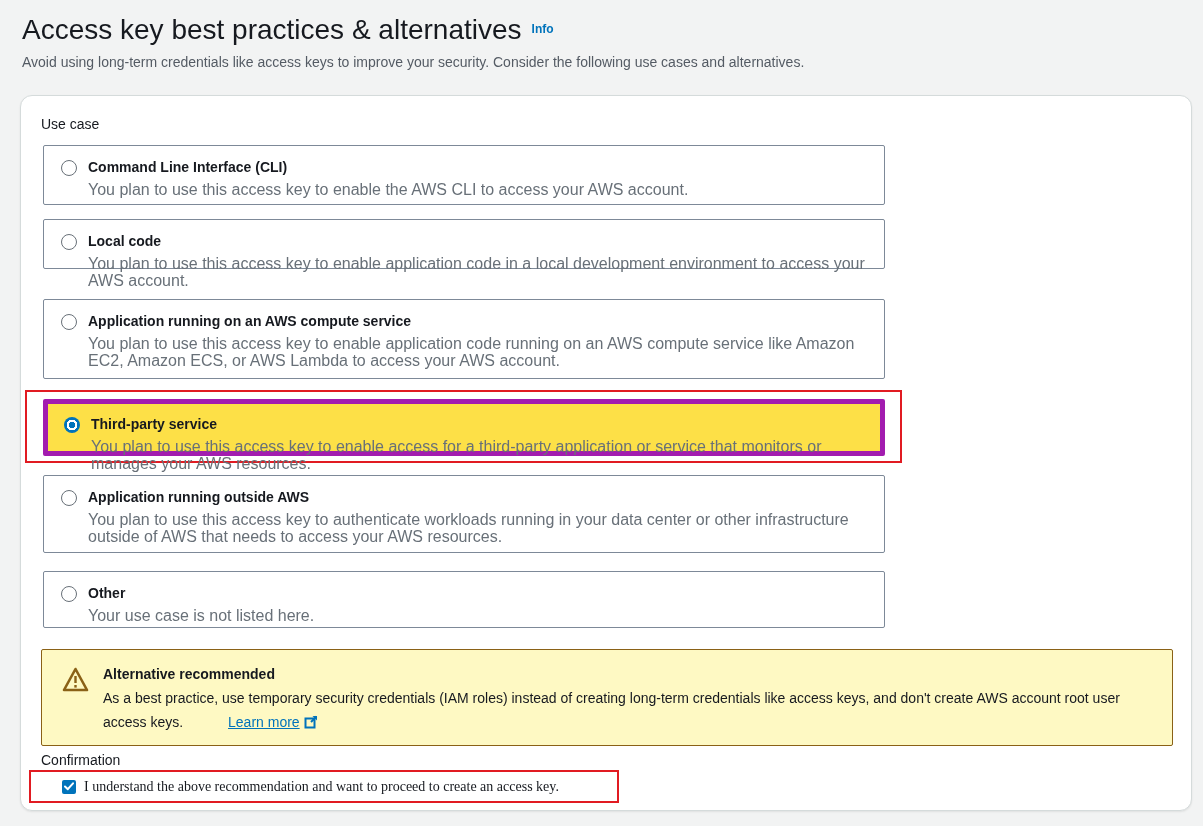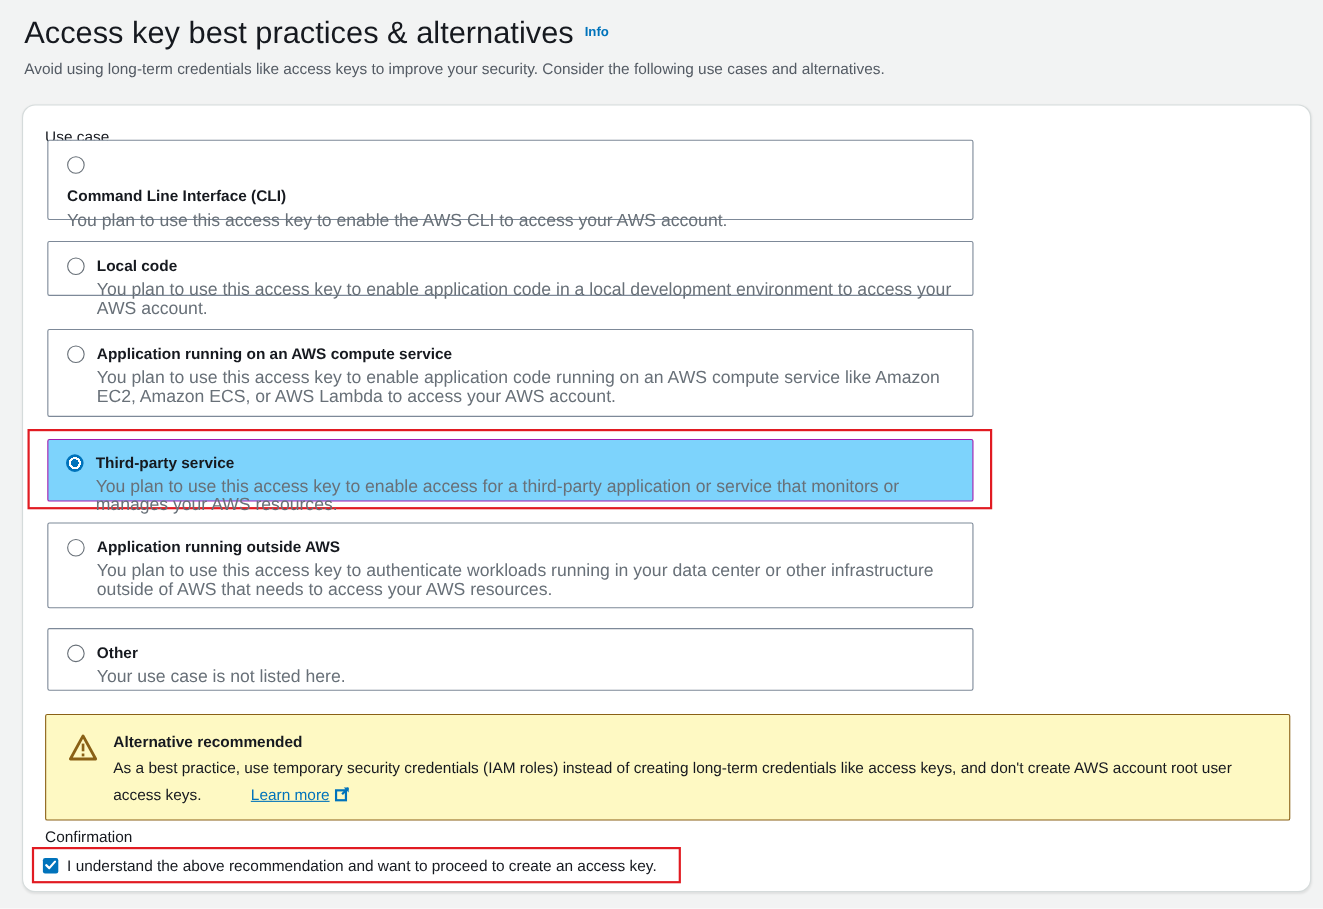--- a/index.html
+++ b/index.html
@@ -46,37 +46,37 @@
   .tile {
     position:absolute; left:22px; width:842px;
     background:#ffffff;
     border:1px solid #7d8998;
     border-radius:2px;
     padding:12px 16px 10px 17px;
     display:flex; align-items:flex-start; gap:11px;
     cursor:pointer;
   }
   .tile.selected {
-    border:1px solid #a21caf;
-    background:#7dd3fc;
+    border:5px solid #a21caf;
+    background:#fde047;
     padding:11px 15px 9px 16px;
   }
   .radio {
     width:16px; height:16px; border-radius:50%;
     border:1px solid #687078; background:#fff;
     flex:0 0 16px; margin-top:2px;
   }
   .radio.checked {
     border:none;
     background:radial-gradient(circle, #0073bb 0 3.5px, #ffffff 3.5px 5.5px, #0073bb 5.5px 8px);
   }
   .tile-title { font-size:14px; font-weight:700; color:#16191f; line-height:19px; }
   .tile-desc  { font-size:16px; color:#687078; line-height:17px; margin-top:4px; max-width:782px; }
 
-  .tile-cli     { top:31px;  height:73px;flex-direction:column; }
+  .tile-cli     { top:49px;  height:60px; }
   .tile-local   { top:123px; height:50px; }
   .tile-compute { top:203px; height:80px; }
   .tile-third   { top:303px; height:57px; }
   .tile-outside { top:379px; height:78px; }
   .tile-other   { top:475px; height:57px; }
 
   
   .annotation {
     position:absolute;
     border:2px solid #e11b22;
@@ -101,21 +101,21 @@
   .learn-more {
     color:#0073bb; text-decoration:underline; cursor:pointer;margin-left:41px;
   }
   .ext-icon { vertical-align:-2px; margin-left:4px; }
 
   
   .confirmation-label { top:656px; }
   .checkbox-row {
     position:absolute; left:8px; top:674px; width:590px; height:33px;
     display:flex; align-items:center; gap:8px;
-    padding-left:10px; cursor:pointer;
+    padding-left:33px; cursor:pointer;font-family:Liberation Serif, serif;
   }
   .checkbox {
     width:14px; height:14px; border-radius:2px;
     background:#0073bb; flex:0 0 14px;
     display:flex; align-items:center; justify-content:center;
   }
   .checkbox-label { font-size:14px; color:#16191f; }
 </style>
 </head>
 <body>

